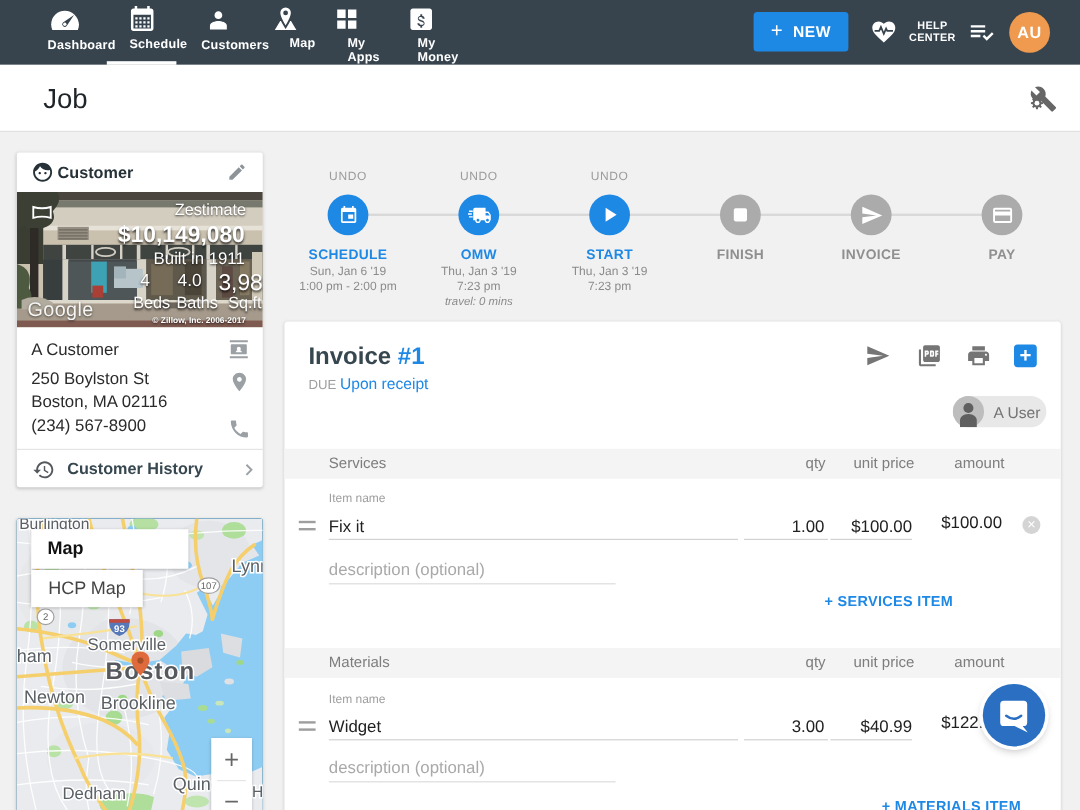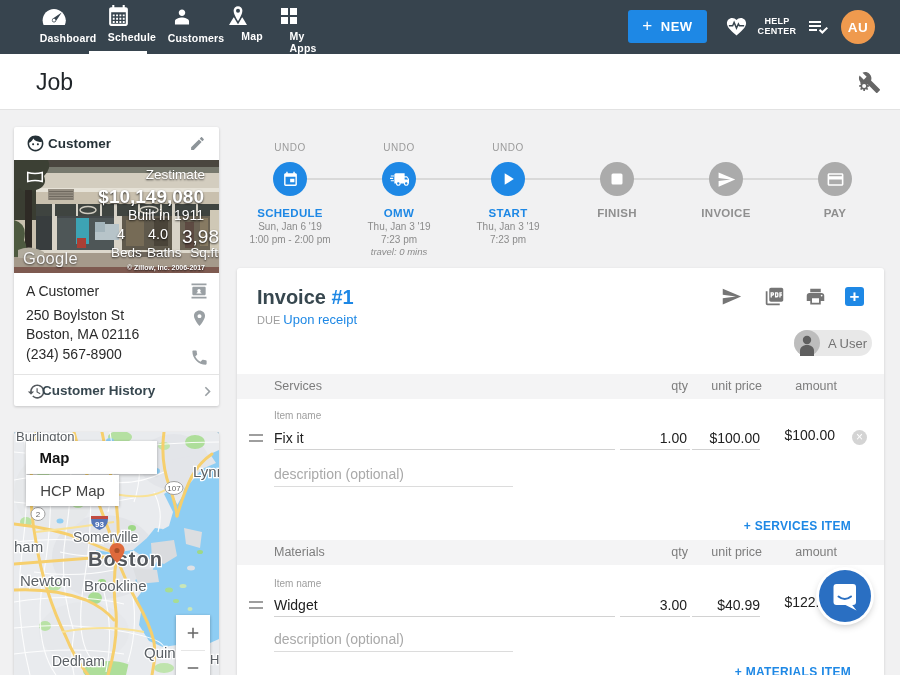--- a/index.html
+++ b/index.html
@@ -89,20 +89,26 @@
           <path d="M12 1.5 c-2.9 0 -5.2 2.3 -5.2 5.2 0 3.9 5.2 12 5.2 12 s5.2 -8.1 5.2 -12 c0 -2.9 -2.3 -5.2 -5.2 -5.2 z" fill="#fff" stroke="#37444e" stroke-width="1.6"></path>
           <circle cx="12" cy="6.8" r="2" fill="#37444e"></circle>
         </svg>
       <div class="lbl">Map</div>
     </div>
     <div class="tab" style="left:263px; width:52px;">
       <svg width="24" height="24" viewBox="0 0 24 24" fill="#fff">
           <path d="M4 4h7v7H4zm9 0h7v7h-7zm-9 9h7v7H4zm9 0h7v7h-7z"></path>
         </svg>
       <div class="lbl">My Apps</div>
+    </div>
+    <div class="tab" style="left:320px; width:62px;">
+      <svg width="24" height="24" viewBox="0 0 24 24" fill="#fff">
+          <path d="M19 3H5c-1.1 0-2 .9-2 2v14c0 1.1.9 2 2 2h14c1.1 0 2-.9 2-2V5c0-1.1-.9-2-2-2zm-6.2 14.9v1.3h-1.5v-1.3c-1.3-.3-2.4-1.1-2.5-2.6h1.7c.1.8.6 1.4 1.9 1.4 1.4 0 1.7-.7 1.7-1.1 0-.6-.3-1.1-1.9-1.5-1.8-.4-3-1.2-3-2.6 0-1.2.9-2 2.1-2.3V7.8h1.5v1.4c1.3.3 2 1.3 2.1 2.4h-1.7c0-.8-.5-1.4-1.6-1.4-1.1 0-1.7.5-1.7 1.1 0 .6.4 1 1.9 1.4 1.5.4 3 1 3 2.7 0 1.4-1 2.2-2 2.5z"></path>
+        </svg>
+      <div class="lbl">My Money</div>
     </div>
     <div id="newbtn"><span class="plus">+</span>NEW</div>
     <svg style="position:absolute;left:725px;top:15px;" width="23" height="23" viewBox="0 0 24 24" fill="#fff">
         <path d="M12 21.35l-1.45-1.32C5.4 15.36 2 12.28 2 8.5 2 5.42 4.42 3 7.5 3c1.74 0 3.41.81 4.5 2.09C13.09 3.81 14.76 3 16.5 3 19.58 3 22 5.42 22 8.5c0 3.78-3.4 6.86-8.55 11.54L12 21.35z"></path>
         <path d="M4 11.2h4l1.5-3.5 2.5 6 2-4.5 1 2h5" stroke="#37444e" stroke-width="1.5" fill="none"></path>
       </svg>
     <div id="helpcenter">HELP CENTER</div>
     <svg style="position:absolute;left:806px;top:16px;" width="24" height="24" viewBox="0 0 24 24" fill="#fff">
         <path d="M3 5h12v2H3zm0 4h12v2H3zm0 4h8v2H3zm17.6-2.1l-4.3 4.2-2.1-2.1-1.4 1.4 3.5 3.6 5.7-5.7z"></path>
       </svg>
@@ -204,21 +210,21 @@
           <path d="M12 2C8.13 2 5 5.13 5 8.5c0 5.25 7 13 7 13s7-7.75 7-13C19 5.13 15.87 2 12 2zm0 9.5c-1.38 0-2.5-1.12-2.5-2.5s1.12-2.5 2.5-2.5 2.5 1.12 2.5 2.5-1.12 2.5-2.5 2.5z"></path>
         </svg>
       <div class="txt" style="position:absolute; left:12px; top:73px;">(234) 567-8900</div>
       <svg style="position:absolute;left:176px;top:75px;" width="19" height="19" viewBox="0 0 24 24" fill="#9aa0a4">
           <path d="M6.62 10.79c1.44 2.83 3.76 5.14 6.59 6.59l2.2-2.2c.27-.27.67-.36 1.02-.24 1.12.37 2.33.57 3.57.57.55 0 1 .45 1 1V20c0 .55-.45 1-1 1-9.39 0-17-7.61-17-17 0-.55.45-1 1-1h3.5c.55 0 1 .45 1 1 0 1.25.2 2.45.57 3.57.11.35.03.74-.25 1.02l-2.2 2.2z"></path>
         </svg>
       <div style="position:absolute; left:0px; top:101px; width:205px; height:1px; background:#e4e4e4;"></div>
       <svg style="position:absolute;left:13px;top:109px;" width="19" height="19" viewBox="0 0 24 24" fill="#54595e">
           <path d="M13 3c-4.97 0-9 4.03-9 9H1l3.89 3.89.07.14L9 12H6c0-3.87 3.13-7 7-7s7 3.13 7 7-3.13 7-7 7c-1.93 0-3.68-.79-4.94-2.06l-1.42 1.42C8.27 19.99 10.51 21 13 21c4.97 0 9-4.03 9-9s-4.03-9-9-9zm-1 5v5l4.28 2.54.72-1.21-3.5-2.08V8H12z"></path>
         </svg>
-      <div class="txt" style="position:absolute; left:28px; top:110px; font-weight:bold; font-size:13.5px; color:#37474f;">Customer History</div>
+      <div class="txt" style="position:absolute; left:42px; top:110px; font-weight:bold; font-size:13.5px; color:#37474f;">Customer History</div>
       <svg style="position:absolute;left:184px;top:109px;" width="19" height="19" viewBox="0 0 24 24" fill="#9aa0a4">
           <path d="M10 6L8.59 7.41 13.17 12l-4.58 4.59L10 18l6-6z"></path>
         </svg>
     </div>
   </div>
 
   <div id="mapcard">
     <svg width="205" height="243" viewBox="0 0 205 243">
       <rect width="205" height="243" fill="#e9ebee"></rect>
 
@@ -447,21 +453,21 @@
     <div class="itemval" style="left:37px; top:162px;">Fix it</div>
     <div class="fieldline" style="left:37px; top:181px; width:341px;"></div>
     <div class="itemval" style="left:350px; top:162px; width:100px; text-align:right;">1.00</div>
     <div class="fieldline" style="left:383px; top:181px; width:70px;"></div>
     <div class="itemval" style="left:423px; top:162px; width:100px; text-align:right;">$100.00</div>
     <div class="fieldline" style="left:455px; top:181px; width:68px;"></div>
     <div class="itemval" style="left:498px; top:159px; width:100px; text-align:right;">$100.00</div>
     <div style="position:absolute; left:615px; top:162px; width:15px; height:15px; border-radius:50%; background:#d4d4d4; color:#fff; font-size:12px; line-height:15px; text-align:center;">×</div>
     <div class="itemlabel" style="left:37px; top:198px; font-size:14px; color:#a9a9a9;">description (optional)</div>
     <div class="fieldline" style="left:37px; top:218px; width:239px; background:#dcdcdc;"></div>
-    <div class="plusitem" style="left:450px; top:251px; width:164px; text-align:right;">+ SERVICES ITEM</div>
+    <div class="plusitem" style="left:450px; top:226px; width:164px; ">+ SERVICES ITEM</div>
 
     <div class="secthead" style="top:272px;">
       <div class="colh" style="left:37px;">Materials</div>
       <div class="colh" style="left:411px; width:40px; text-align:right;">qty</div>
       <div class="colh" style="left:455px; width:70px; text-align:right;">unit price</div>
       <div class="colh" style="left:530px; width:70px; text-align:right;">amount</div>
     </div>
 
     <div class="drag" style="left:12px; top:333px;">
         <div></div>

